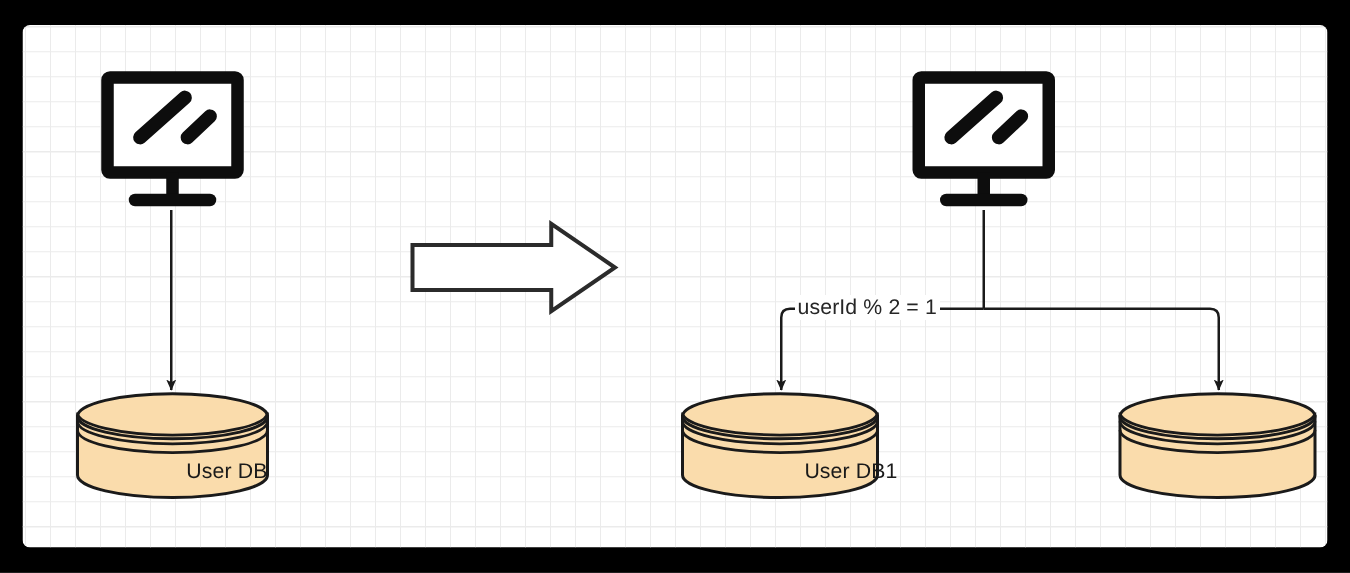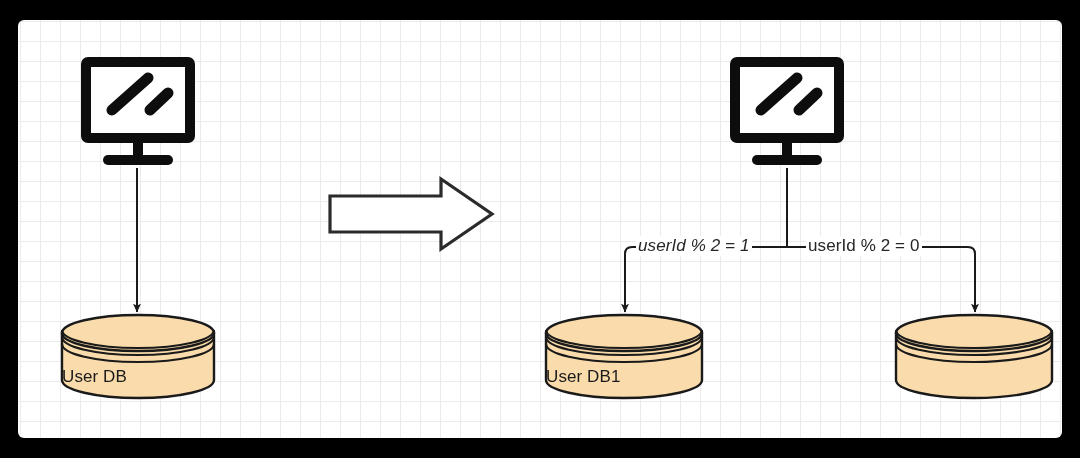--- a/index.html
+++ b/index.html
@@ -51,21 +51,21 @@
     width: 1080px;
     height: 458px;
     pointer-events: none;
   }
 
   .db-label {
     position: absolute;
     font-family: "Liberation Sans", sans-serif;
     font-size: 17px;
     color: #1a1a1a;
-    text-align: left;
+    text-align: right;
     white-space: nowrap;
     letter-spacing: 0.1px;
   }
 
   .edge-label {
     position: absolute;
     font-family: "Liberation Sans", sans-serif;
     font-size: 17px;
     color: #262626;
     white-space: nowrap;
@@ -143,17 +143,16 @@
       <path d="M 896 337 A 78 18 0 0 0 1052 337" fill="none" stroke="#1a1a1a" stroke-width="2.2"></path>
       <path d="M 896 344 A 78 18 0 0 0 1052 344" fill="none" stroke="#1a1a1a" stroke-width="2.2"></path>
     </g>
   </svg>
 
   <div class="db-label" style="left:62px; top:367px; width:152px;">User DB</div>
 
   <div class="db-label" style="left:546px; top:367px; width:172px;">User DB1</div>
 
 
-  <div class="edge-label" style="left:636px; top:236px;font-style:italic;">userId % 2 = 1</div>
+  <div class="edge-label" style="left:636px; top:236px;">userId % 2 = 1</div>
 
-  <div class="edge-label" style="left:806px; top:236px;">userId % 2 = 0</div>
 
 </div>
 
 </body></html>

